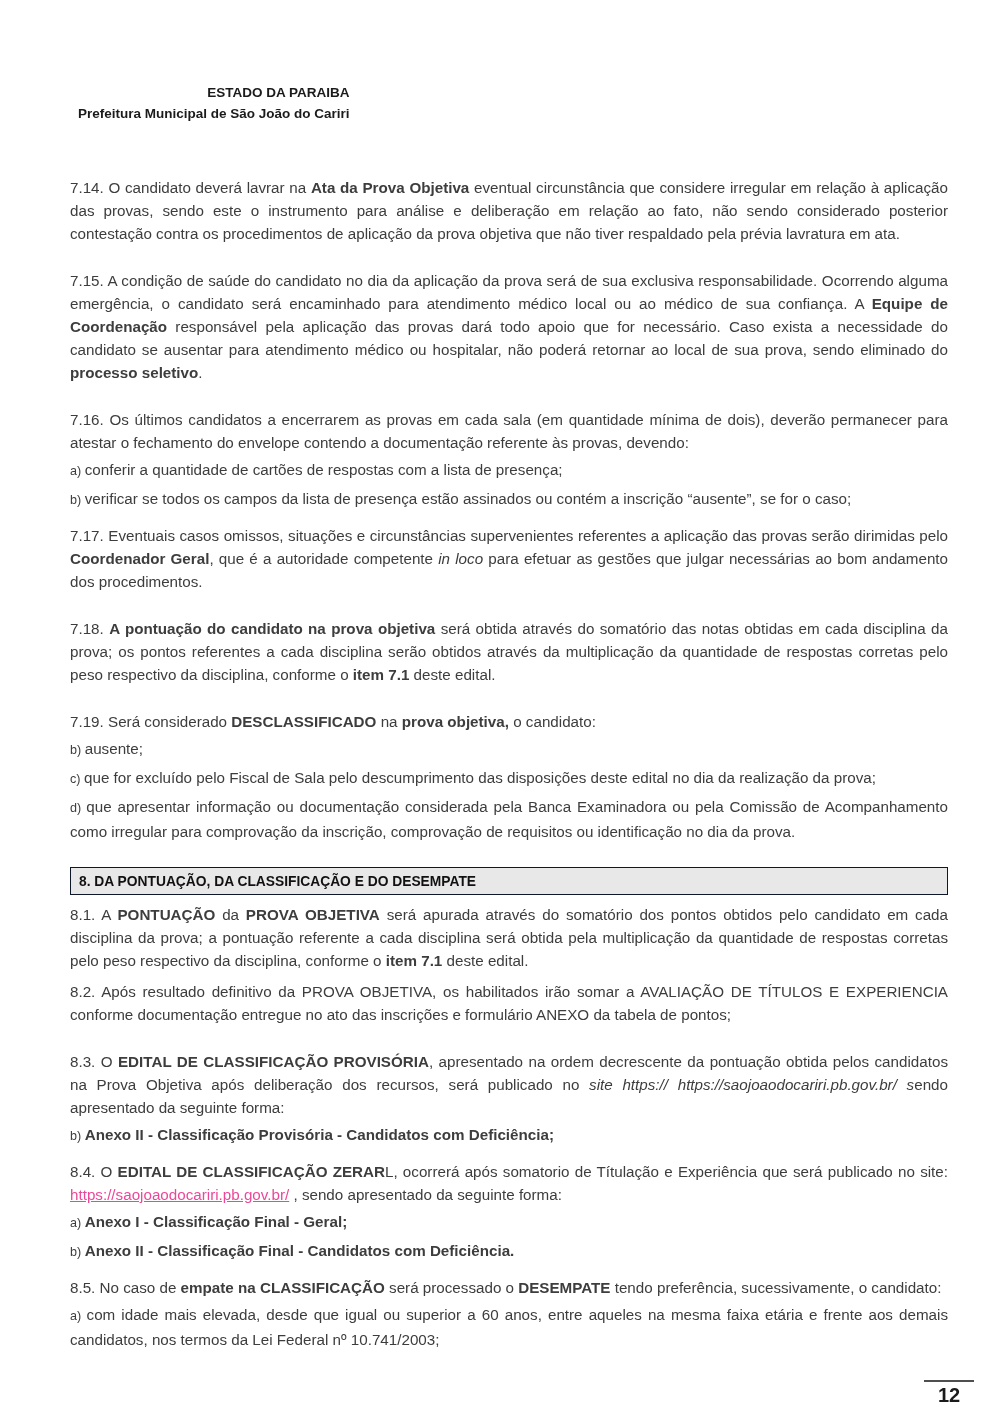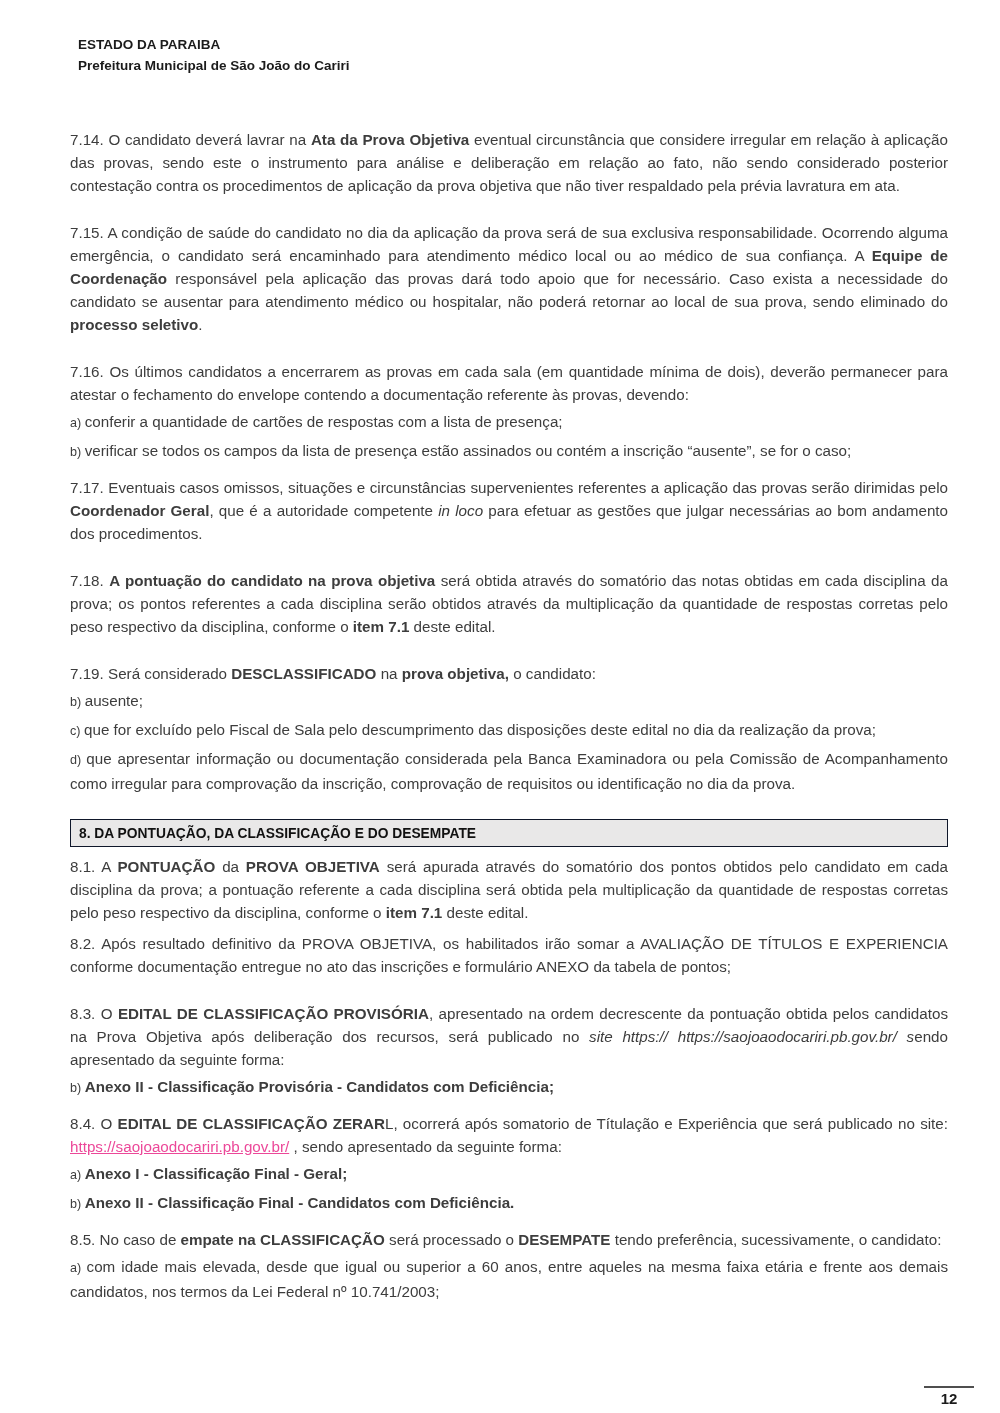--- a/index.html
+++ b/index.html
@@ -13,21 +13,21 @@
     font-family: "Liberation Sans", sans-serif;
     color: #3d3d3d;
     overflow: hidden;
   }
   .header {
     display: flex;
     justify-content: space-between;
     padding: 34px 128px 0 78px;
     color: #1b1b1b;
   }
-  .header-block { text-align: left; font-weight: bold; }
+  .header-block { text-align: right; font-weight: bold; margin-top: 48px; }
   .header-block .hline { font-size: 13.5px; line-height: 21px; white-space: nowrap; }
   .doc-body {
     padding: 28px 52px 0 70px;
     font-size: 15.2px;
     line-height: 23px;
   }
   .block { text-align: justify; }
   .p { margin-top: 24px; }
   .p.compact { margin-top: 8px; }
   .li { margin-top: 4px; }
@@ -51,21 +51,21 @@
   .hang { padding-left: 30px; text-indent: -30px; }
   .footer {
     position: absolute;
     right: 26px;
     bottom: 6px;
     width: 50px;
     border-top: 2px solid #4f4f4f;
     text-align: center;
     padding-top: 2px;
     font-weight: bold;
-    font-size: 15px;
+    font-size: 20px;
     color: #1b1b1b;
   }
 </style>
 </head>
 <body>
 
 <div class="page">
 
   <div class="header">
     <div class="header-block">

